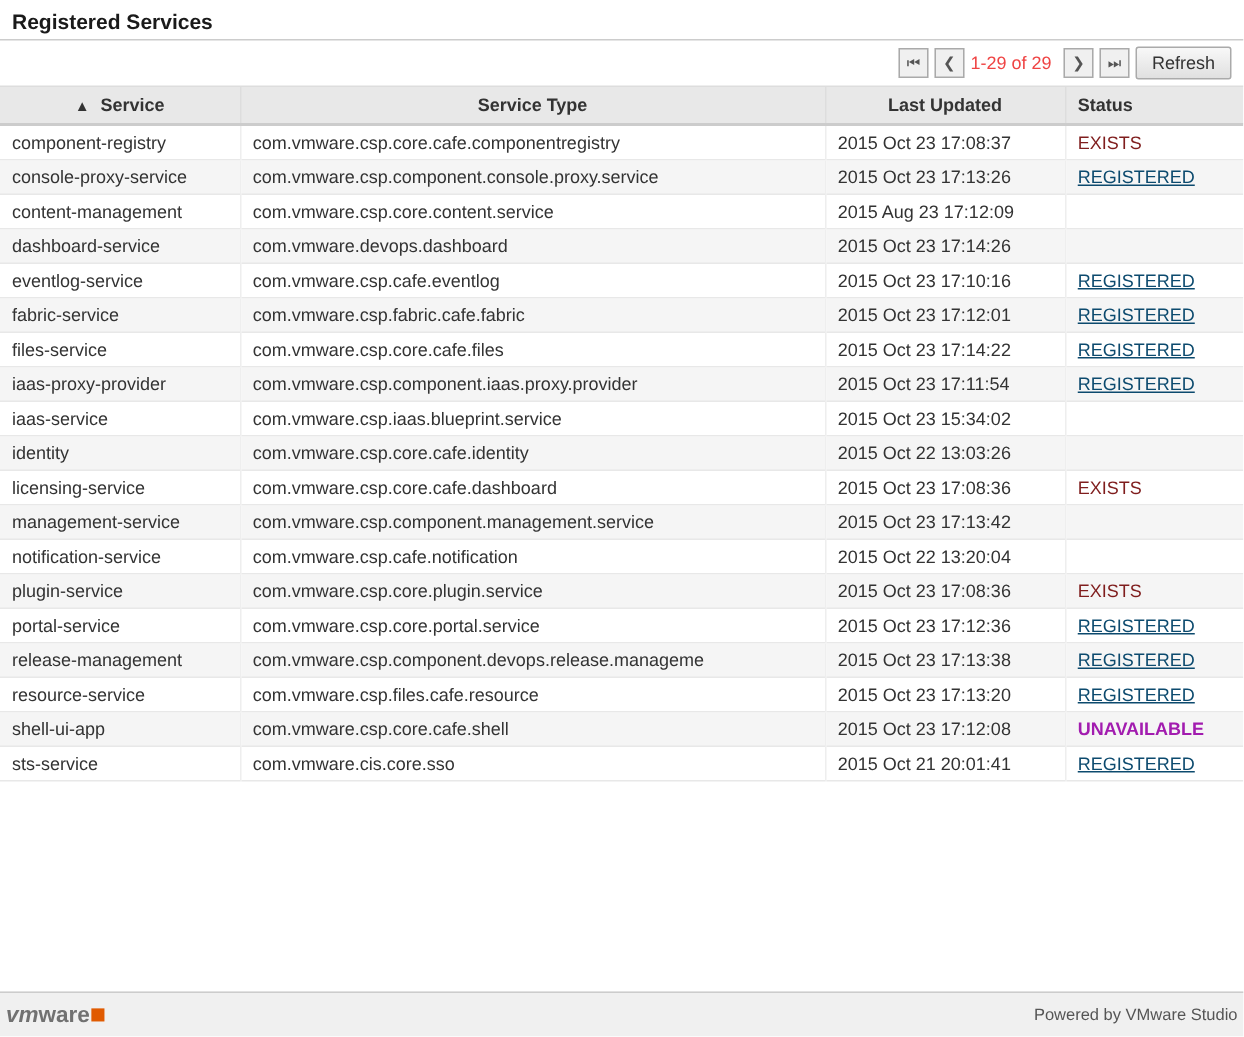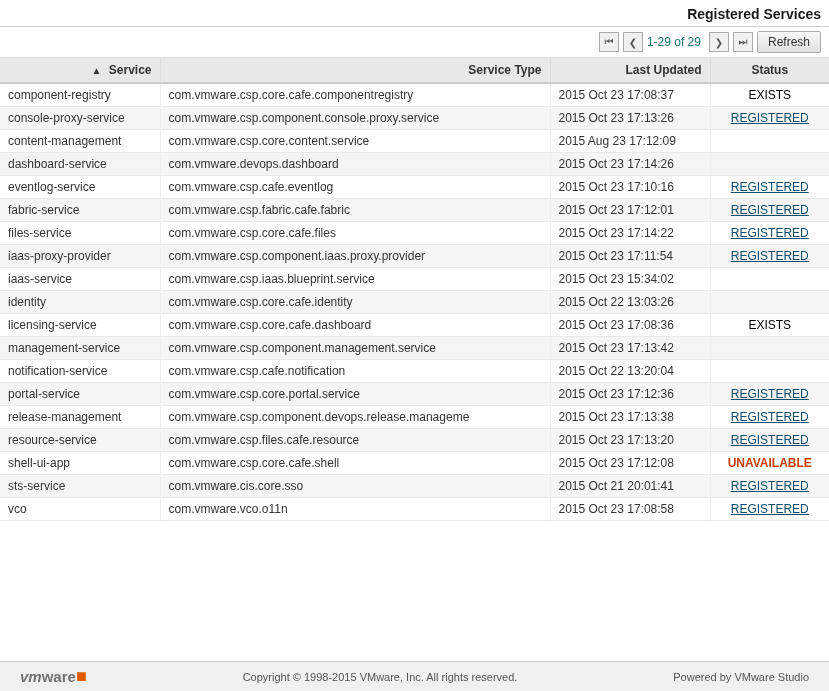--- a/index.html
+++ b/index.html
@@ -10,38 +10,37 @@
       color: #333;
       width: 829px;
       height: 691px;
       overflow: hidden;
       display: flex;
       flex-direction: column;
     }
     .header {
       padding: 6px 8px 4px 8px;
       border-bottom: 1px solid #ccc;
-      text-align: right;
     }
     .header-title {
       font-size: 14px;
       font-weight: bold;
       color: #1a1a1a;
     }
     .toolbar {
       display: flex;
       align-items: center;
       justify-content: flex-end;
       padding: 4px 8px;
       border-bottom: 1px solid #ddd;
       gap: 4px;
     }
     .pagination-info {
       font-size: 12px;
-      color: #0f766e;
+      color: #ef4444;
       margin-right: 4px;
     }
     .pag-btn {
       display: inline-flex;
       align-items: center;
       justify-content: center;
       width: 20px;
       height: 20px;
       border: 1px solid #aaa;
       background: #f0f0f0;
@@ -66,21 +65,21 @@
     table {
       width: 100%;
       border-collapse: collapse;
       table-layout: fixed;
     }
     thead tr {
       background: #e8e8e8;
       border-bottom: 2px solid #ccc;
     }
     thead th {
-      text-align: right;
+      text-align: center;
       padding: 5px 8px;
       font-weight: bold;
       font-size: 12px;
       color: #333;
       border-right: 1px solid #ddd;
     }
     thead th:last-child { border-right: none; }
     .sort-arrow {
       margin-right: 4px;
       font-size: 10px;
@@ -97,27 +96,27 @@
       vertical-align: middle;
       border-right: 1px solid #eee;
       overflow: hidden;
       text-overflow: ellipsis;
       white-space: nowrap;
     }
     tbody td:last-child { border-right: none; }
     .col-service { width: 160px; }
     .col-type { width: 390px; }
     .col-updated { width: 160px; }
-    .col-status { width: 119px; text-align: center; }
-    .status-exists { color: #000000; }
+    .col-status { width: 119px; text-align: left; }
+    .status-exists { color: #7f1d1d; }
     .status-registered { color: #0c4a6e; text-decoration: underline; }
-    .status-unavailable { color: #c2410c; font-weight: bold; }
+    .status-unavailable { color: #a21caf; font-weight: bold; }
     .footer {
       border-top: 1px solid #ccc;
-      padding: 4px 20px;
+      padding: 4px 4px;
       display: flex;
       align-items: center;
       justify-content: space-between;
       background: #f0f0f0;
     }
     .footer-copyright {
       font-size: 11px;
       color: #555;
     }
     .footer-powered {
@@ -240,20 +239,26 @@
       <td class="col-updated">2015 Oct 23 17:13:42</td>
       <td class="col-status"><span class=""></span></td>
     </tr>
         <tr>
       <td class="col-service">notification-service</td>
       <td class="col-type">com.vmware.csp.cafe.notification</td>
       <td class="col-updated">2015 Oct 22 13:20:04</td>
       <td class="col-status"><span class=""></span></td>
     </tr>
         <tr>
+      <td class="col-service">plugin-service</td>
+      <td class="col-type">com.vmware.csp.core.plugin.service</td>
+      <td class="col-updated">2015 Oct 23 17:08:36</td>
+      <td class="col-status"><span class="status-exists">EXISTS</span></td>
+    </tr>
+        <tr>
       <td class="col-service">portal-service</td>
       <td class="col-type">com.vmware.csp.core.portal.service</td>
       <td class="col-updated">2015 Oct 23 17:12:36</td>
       <td class="col-status"><span class="status-registered">REGISTERED</span></td>
     </tr>
         <tr>
       <td class="col-service">release-management</td>
       <td class="col-type">com.vmware.csp.component.devops.release.manageme</td>
       <td class="col-updated">2015 Oct 23 17:13:38</td>
       <td class="col-status"><span class="status-registered">REGISTERED</span></td>
@@ -267,33 +272,26 @@
         <tr>
       <td class="col-service">shell-ui-app</td>
       <td class="col-type">com.vmware.csp.core.cafe.shell</td>
       <td class="col-updated">2015 Oct 23 17:12:08</td>
       <td class="col-status"><span class="status-unavailable">UNAVAILABLE</span></td>
     </tr>
         <tr>
       <td class="col-service">sts-service</td>
       <td class="col-type">com.vmware.cis.core.sso</td>
       <td class="col-updated">2015 Oct 21 20:01:41</td>
-      <td class="col-status"><span class="status-registered">REGISTERED</span></td>
-    </tr>
-        <tr>
-      <td class="col-service">vco</td>
-      <td class="col-type">com.vmware.vco.o11n</td>
-      <td class="col-updated">2015 Oct 23 17:08:58</td>
       <td class="col-status"><span class="status-registered">REGISTERED</span></td>
     </tr>
       </tbody>
   </table>
 </div>
 
 <div class="footer">
   <div class="vmware-logo">
     <span style="font-family: Arial; font-weight: bold; font-style: italic; font-size:15px; color:#717171;">vm</span>
       <span style="font-family: Arial; font-weight: bold; font-size:15px; color:#717171;">ware</span>
       <span style="font-size:18px; color:#e05a00; font-weight:bold;">■</span>
   </div>
-  <span class="footer-copyright">Copyright © 1998-2015 VMware, Inc. All rights reserved.</span>
   <span class="footer-powered">Powered by VMware Studio</span>
 </div>
 
 </body></html>

